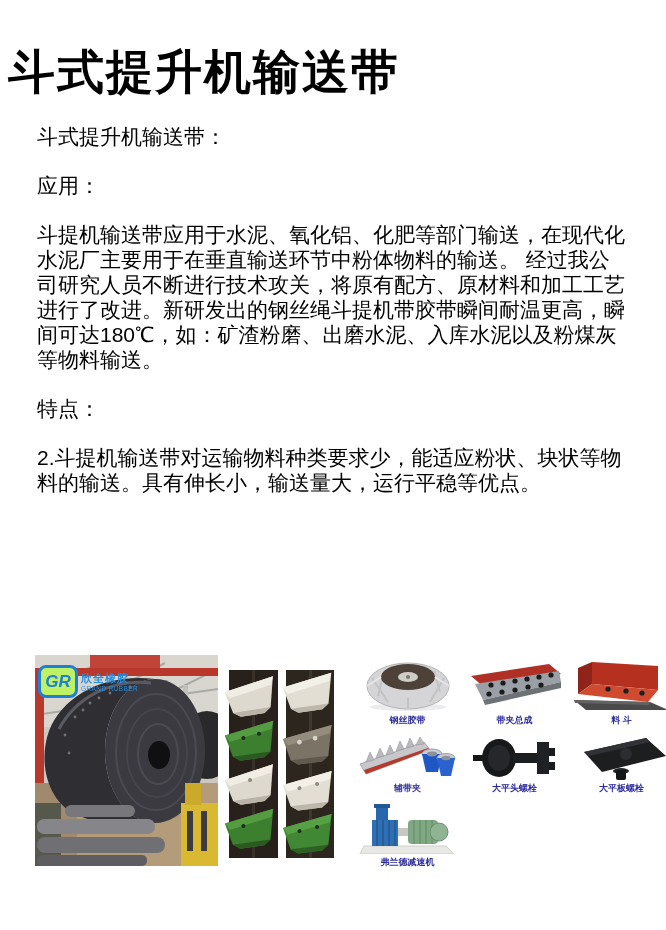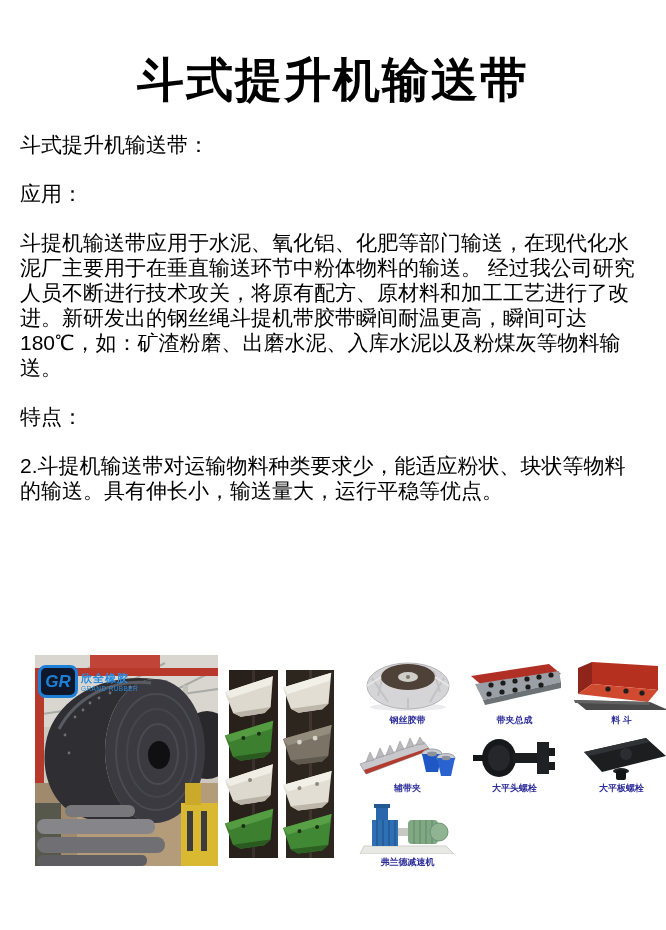--- a/index.html
+++ b/index.html
@@ -2,24 +2,24 @@
 <html><head>
 <meta charset="utf-8">
 <style>
   html,body { margin:0; padding:0; background:#fff; }
   .page {
     position:relative; width:666px; height:930px; overflow:hidden;
     background:#fff; color:#000;
     font-family:"Liberation Sans", sans-serif;
   }
   .title {
-    margin:16px; padding-top:36px; text-align:center;
+    margin:8px; padding-top:36px; text-align:left;
     font-size:47px; line-height:56px; font-weight:700; letter-spacing:2px;
   }
-  .content { padding:0 20px; font-size:21px; line-height:25px; }
+  .content { padding:0 37px; font-size:21px; line-height:25px; }
   .content p { margin:24px 0 0 0; }
 
   
   .photo-left  { position:absolute; left:35px;  top:655px; width:183px; height:211px; }
   .photo-mid   { position:absolute; left:225px; top:662px; width:112px; height:203px; }
   .parts-grid  {
     position:absolute; left:354px; top:650px; width:321px; height:220px;
     display:grid; grid-template-columns:repeat(3,1fr); grid-template-rows:78px 68px 74px;
   }
   .part-cell {
@@ -28,21 +28,21 @@
   }
   .part-label {
     font-size:9px; font-weight:bold; color:#2d2d99;
     line-height:11px; margin-top:3px; white-space:nowrap;
   }
   .photo-left svg, .photo-mid svg { display:block; }
 
   .logo { position:absolute; left:3px; top:10px; display:flex; align-items:center; gap:3px; }
   .logo-gr {
     width:34px; height:27px; border:3px solid #1e7fd6; border-radius:8px;
-    background:#0f172a; color:#1e7fd6; font-weight:bold; font-style:italic;
+    background:#bef264; color:#1e7fd6; font-weight:bold; font-style:italic;
     font-size:17px; display:flex; align-items:center; justify-content:center;
   }
   .logo-cn { color:#2a8de0; font-size:11px; font-weight:bold; letter-spacing:1px; line-height:14px; }
   .logo-en { color:#2a8de0; font-size:6.5px; letter-spacing:0.4px; line-height:8px; }
 </style>
 </head>
 <body>
 
 <div class="page">
 

